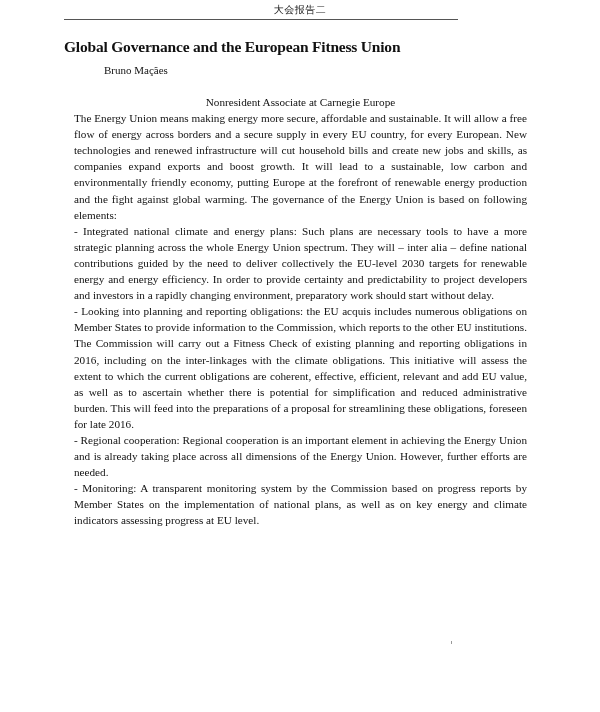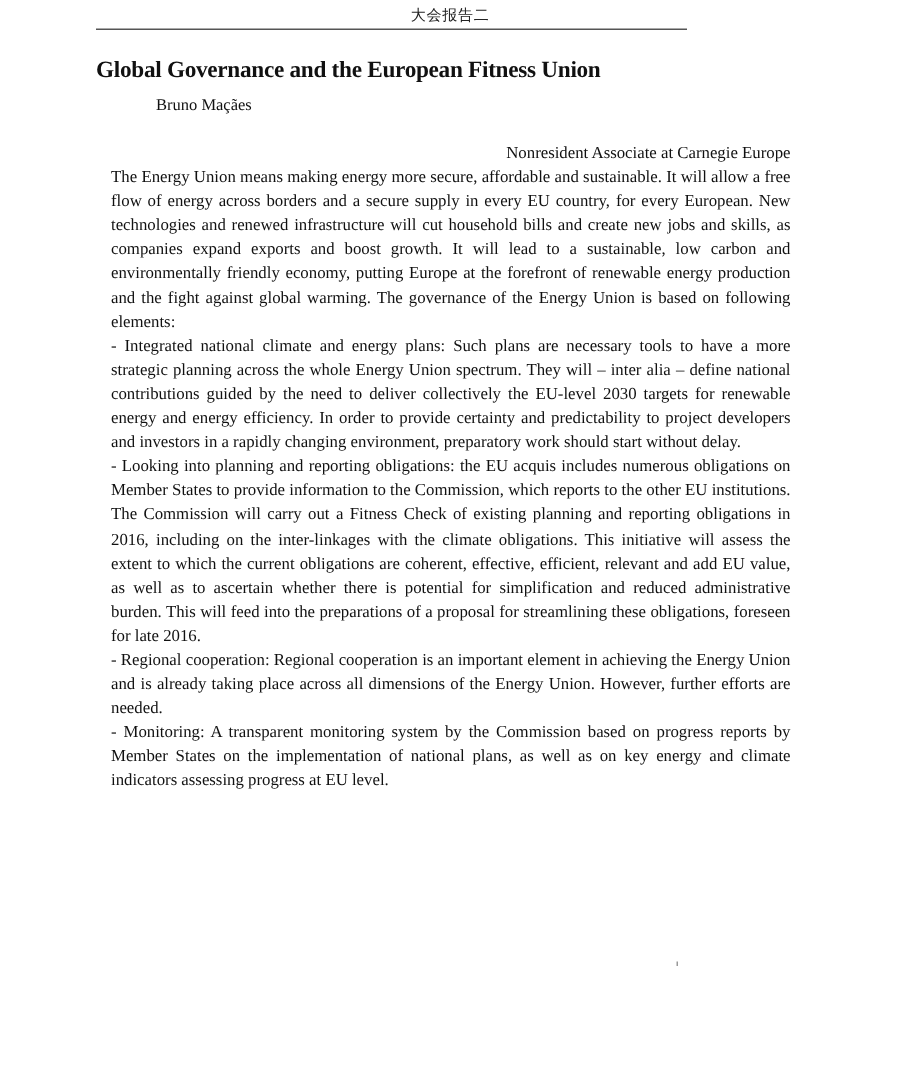--- a/index.html
+++ b/index.html
@@ -3,21 +3,21 @@
 <meta charset="utf-8">
 <style>
   html, body { margin: 0; padding: 0; background: #ffffff; }
   body { width: 600px; height: 712px; position: relative; overflow: hidden; font-family: "Liberation Serif", serif; color: #111; }
   .running-header { position: absolute; top: 3px; left: 0; width: 600px; text-align: center; font-size: 10px; color: #222; font-family: "DejaVu Sans", sans-serif; letter-spacing: 0.5px; }
   .header-rule { position: absolute; top: 19px; left: 64px; width: 394px; height: 0; border-top: 1px solid #555; }
   .title { position: absolute; top: 38px; left: 64px; font-size: 15.5px; font-weight: bold; letter-spacing: -0.2px; }
   .author { position: absolute; top: 64px; left: 64px; font-size: 11px; margin-left: 40px; }
   .body { position: absolute; top: 94px; left: 74px; width: 453px; font-size: 11.2px; line-height: 16.1px; text-align: justify; }
   .body p { margin: 0; }
-  .affil { text-align: right; }
+  .affil { text-align: center; }
   .stray-mark { position: absolute; top: 641px; left: 451px; width: 1px; height: 3px; background: #999; }
 </style>
 </head>
 <body>
 
 <div class="running-header">大会报告二</div>
 <div class="header-rule"></div>
 
 <div class="title">Global Governance and the European Fitness Union</div>
 <div class="author">Bruno Maçães</div>

